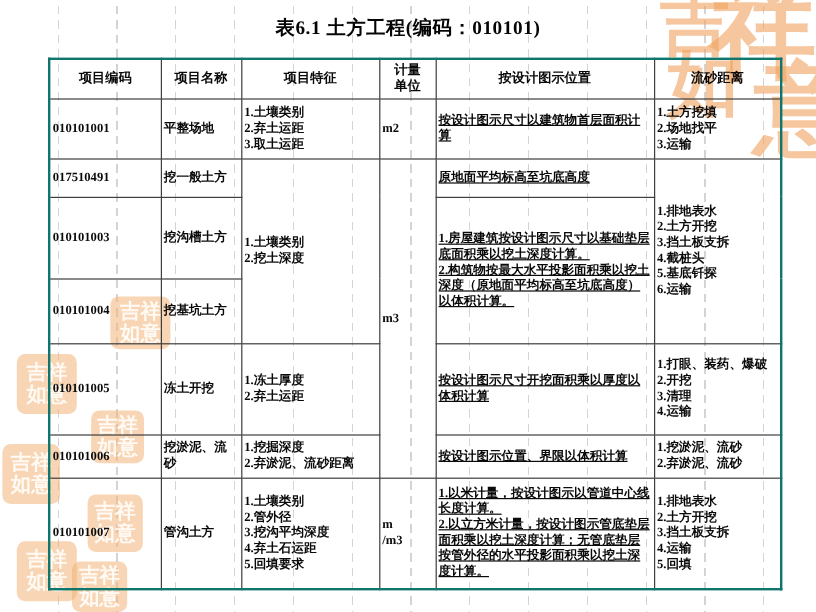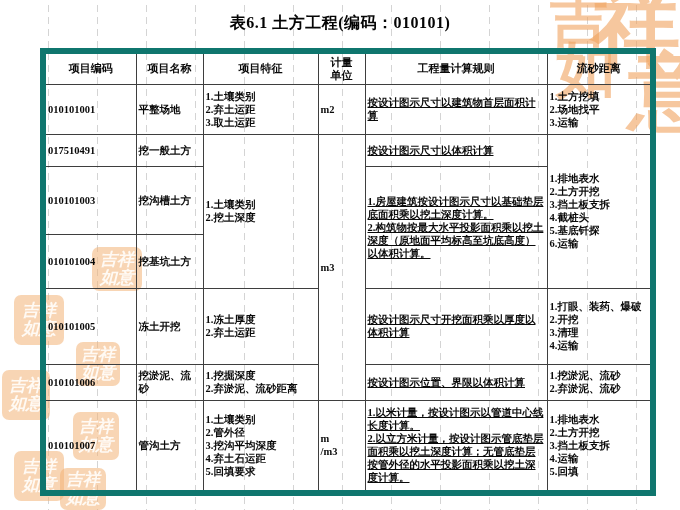--- a/index.html
+++ b/index.html
@@ -15,38 +15,38 @@
       repeating-linear-gradient(to right,rgba(0,0,0,0) 0 48px,#d4d4d4 48px 49px);
   }
   
   .wm-char{
     position:absolute;z-index:1;line-height:1;font-weight:bold;
     color:rgba(240,162,94,0.60);
   }
   .stamp{
     position:absolute;z-index:1;border-radius:7px;
     background:rgba(243,178,118,0.55);
-    display:flex;align-items:center;justify-content:center;font-style:italic;
+    display:flex;align-items:center;justify-content:center;
   }
   .stamp span{
     color:rgba(255,252,248,0.95);font-weight:bold;
     font-size:17px;line-height:18px;width:36px;text-align:center;
     word-break:break-all;
   }
   
   .title{
     position:absolute;top:13px;left:0;width:100%;z-index:2;
     text-align:center;font-size:16px;font-weight:bold;color:#050505;
     letter-spacing:0.5px;
   }
   
   table.qty{
     position:absolute;left:40px;top:48px;width:610px;z-index:2;
     border-collapse:collapse;table-layout:fixed;
-    border:6px solid #0f766e;
+    border:2px solid #0f766e;
   }
   .qty th,.qty td{
     border:1px solid #3e3e3e;color:#0a0a0a;font-weight:bold;
     vertical-align:middle;overflow:hidden;padding:1px 2px;
   }
   .qty th{font-size:11px;line-height:13px;text-align:center;}
   .qty td{font-size:10.5px;line-height:13px;}
   .c{}
   .l{text-align:left;padding:2px 10px 2px 5px;}
   .ml{white-space:pre-line;}
@@ -105,21 +105,21 @@
       <col style="width:182px">
       <col style="width:106px">
   </colgroup>
   <thead>
     <tr class="hr-head">
       <th class="ml">项目编码</th>
       <th class="ml">项目名称</th>
       <th class="ml">项目特征</th>
       <th class="ml">计量
 单位</th>
-      <th class="ml">工程量计算规则</th>
+      <th class="ml">按设计图示位置</th>
       <th class="ml">流砂距离</th>
     </tr>
   </thead>
   <tbody>
     <tr class="hr1">
       <td class="c">010101001</td>
       <td class="c">平整场地</td>
       <td class="l ml">1.土壤类别
 2.弃土运距
 3.取土运距</td>
@@ -128,21 +128,21 @@
       <td class="l ml cont">1.土方挖填
 2.场地找平
 3.运输</td>
     </tr>
     <tr class="hr2">
       <td class="c">017510491</td>
       <td class="c">挖一般土方</td>
       <td class="l ml" rowspan="3">1.土壤类别
 2.挖土深度</td>
       <td class="c" rowspan="5">m3</td>
-      <td class="l ml rule">按设计图示尺寸以体积计算</td>
+      <td class="l ml rule">原地面平均标高至坑底高度</td>
       <td class="l ml cont" rowspan="3">1.排地表水
 2.土方开挖
 3.挡土板支拆
 4.截桩头
 5.基底钎探
 6.运输</td>
     </tr>
     <tr class="hr3">
       <td class="c">010101003</td>
       <td class="c">挖沟槽土方</td>

